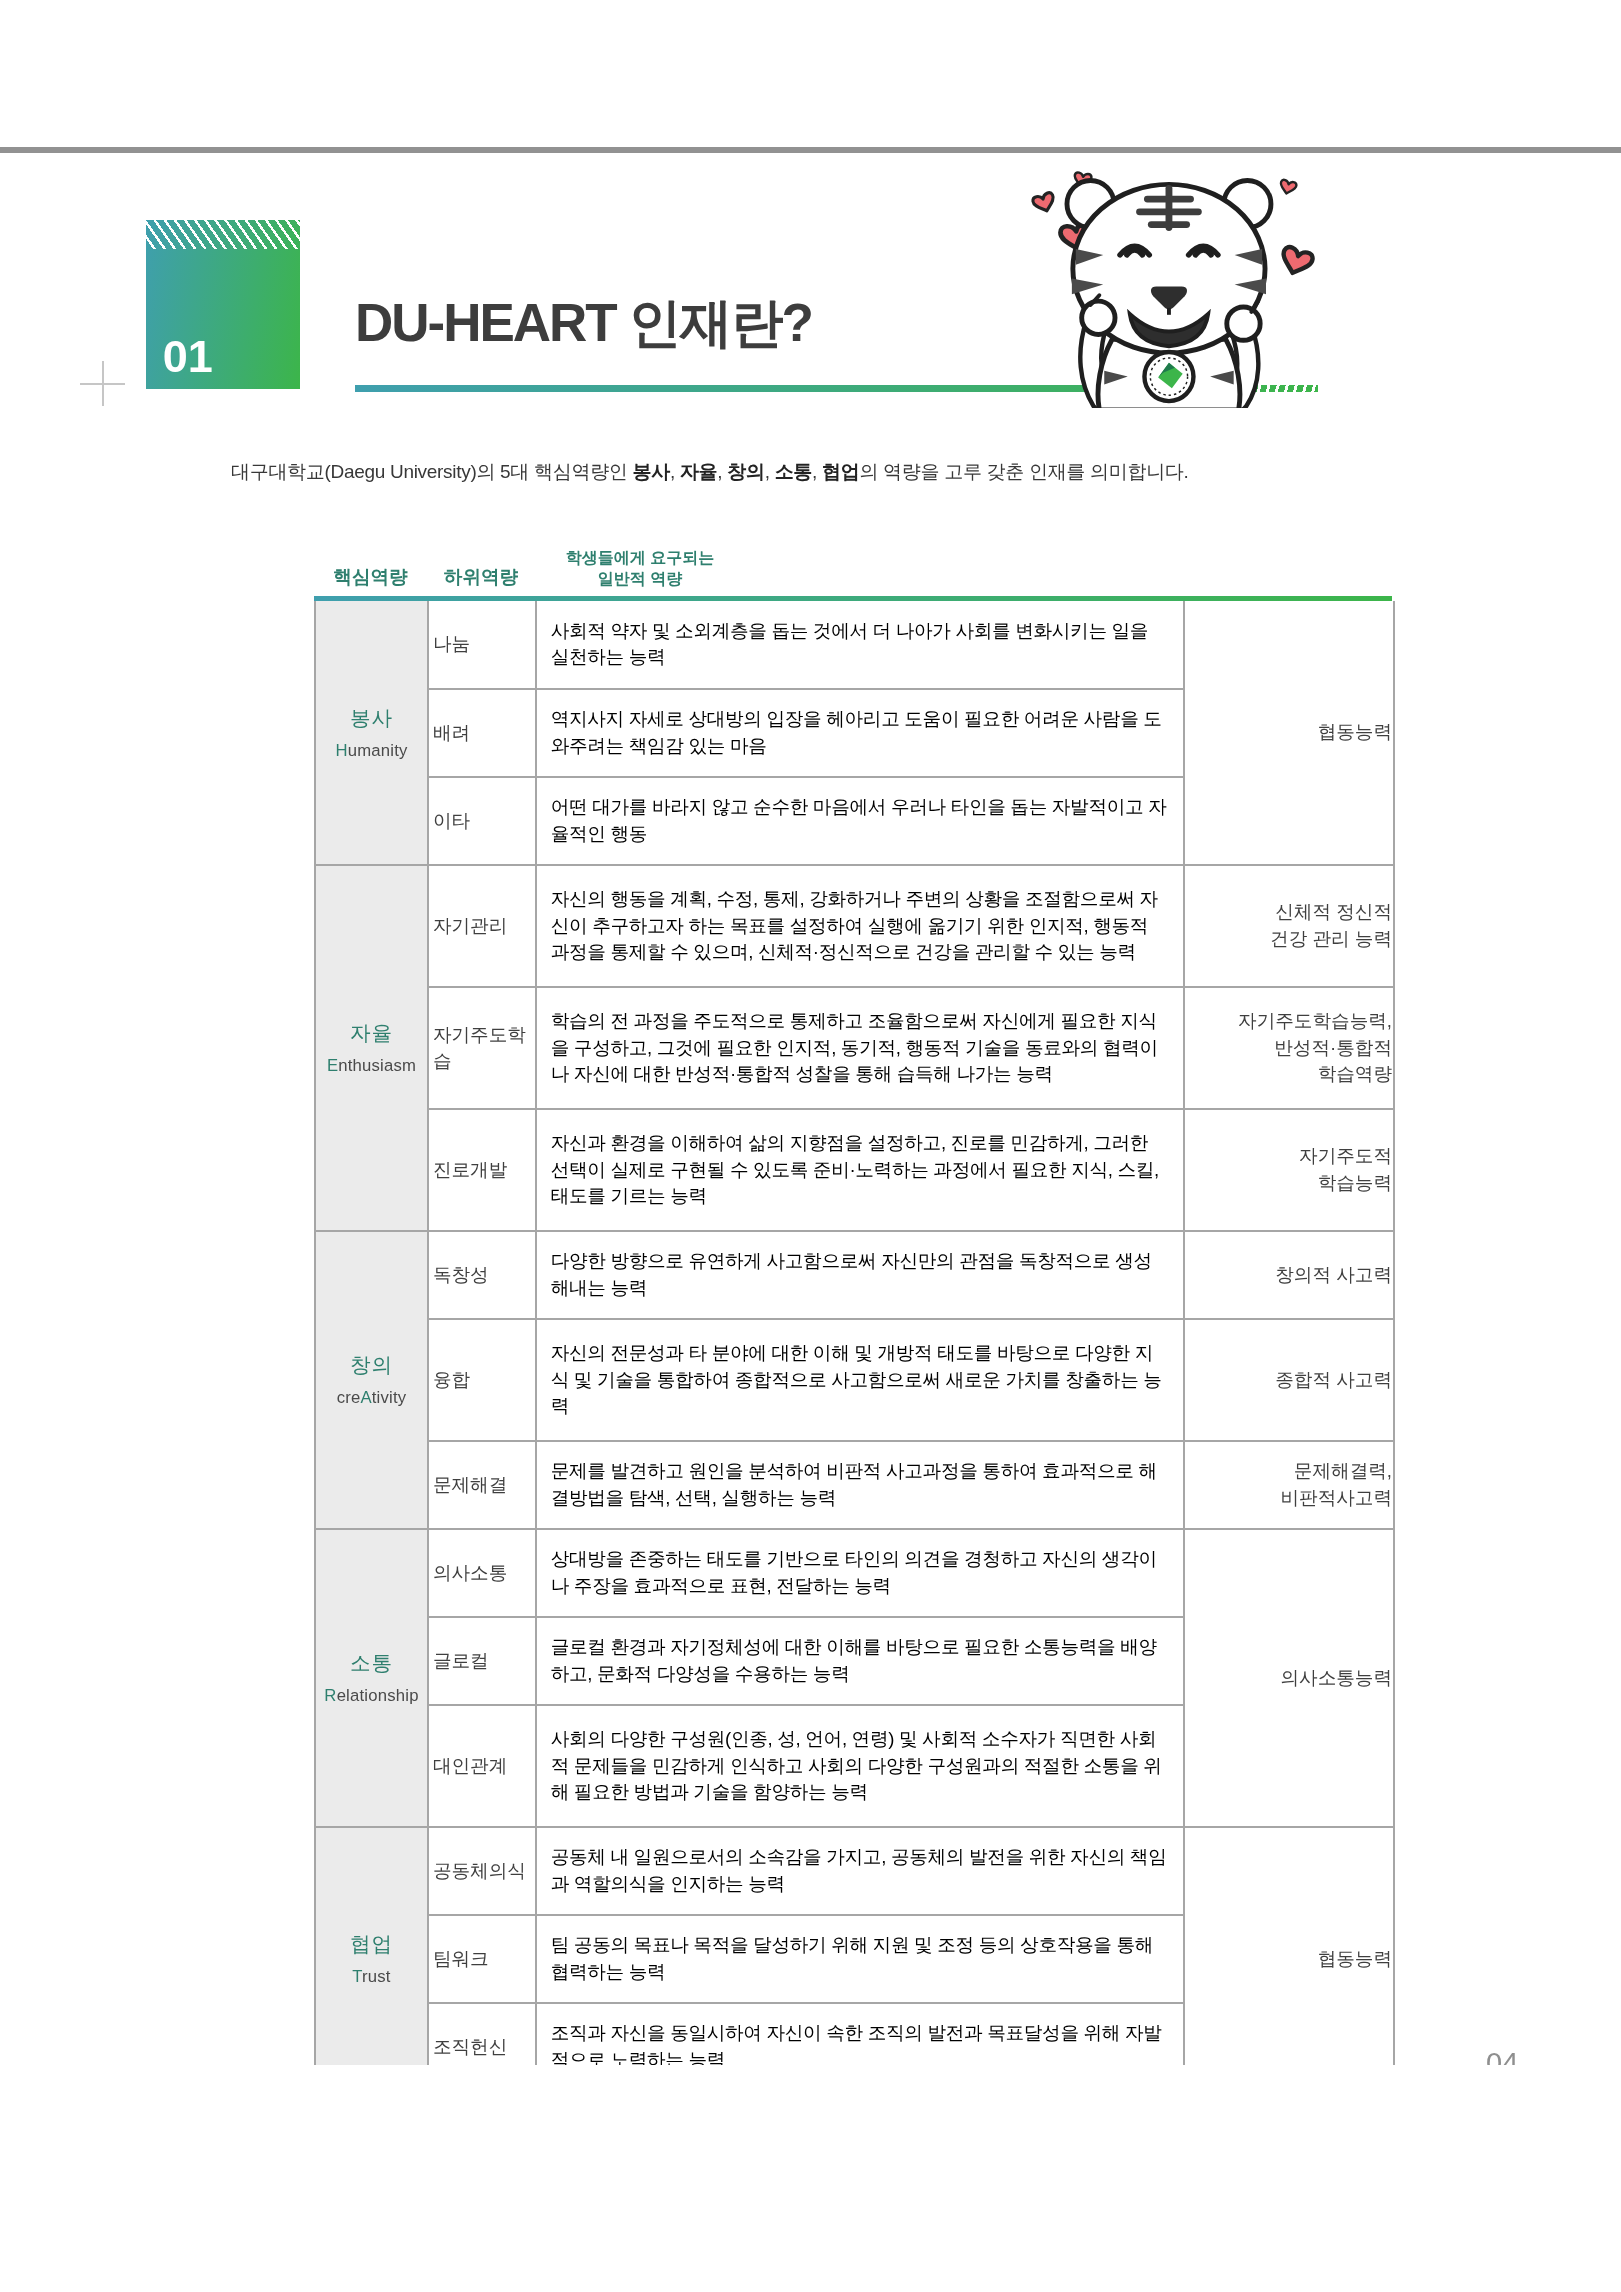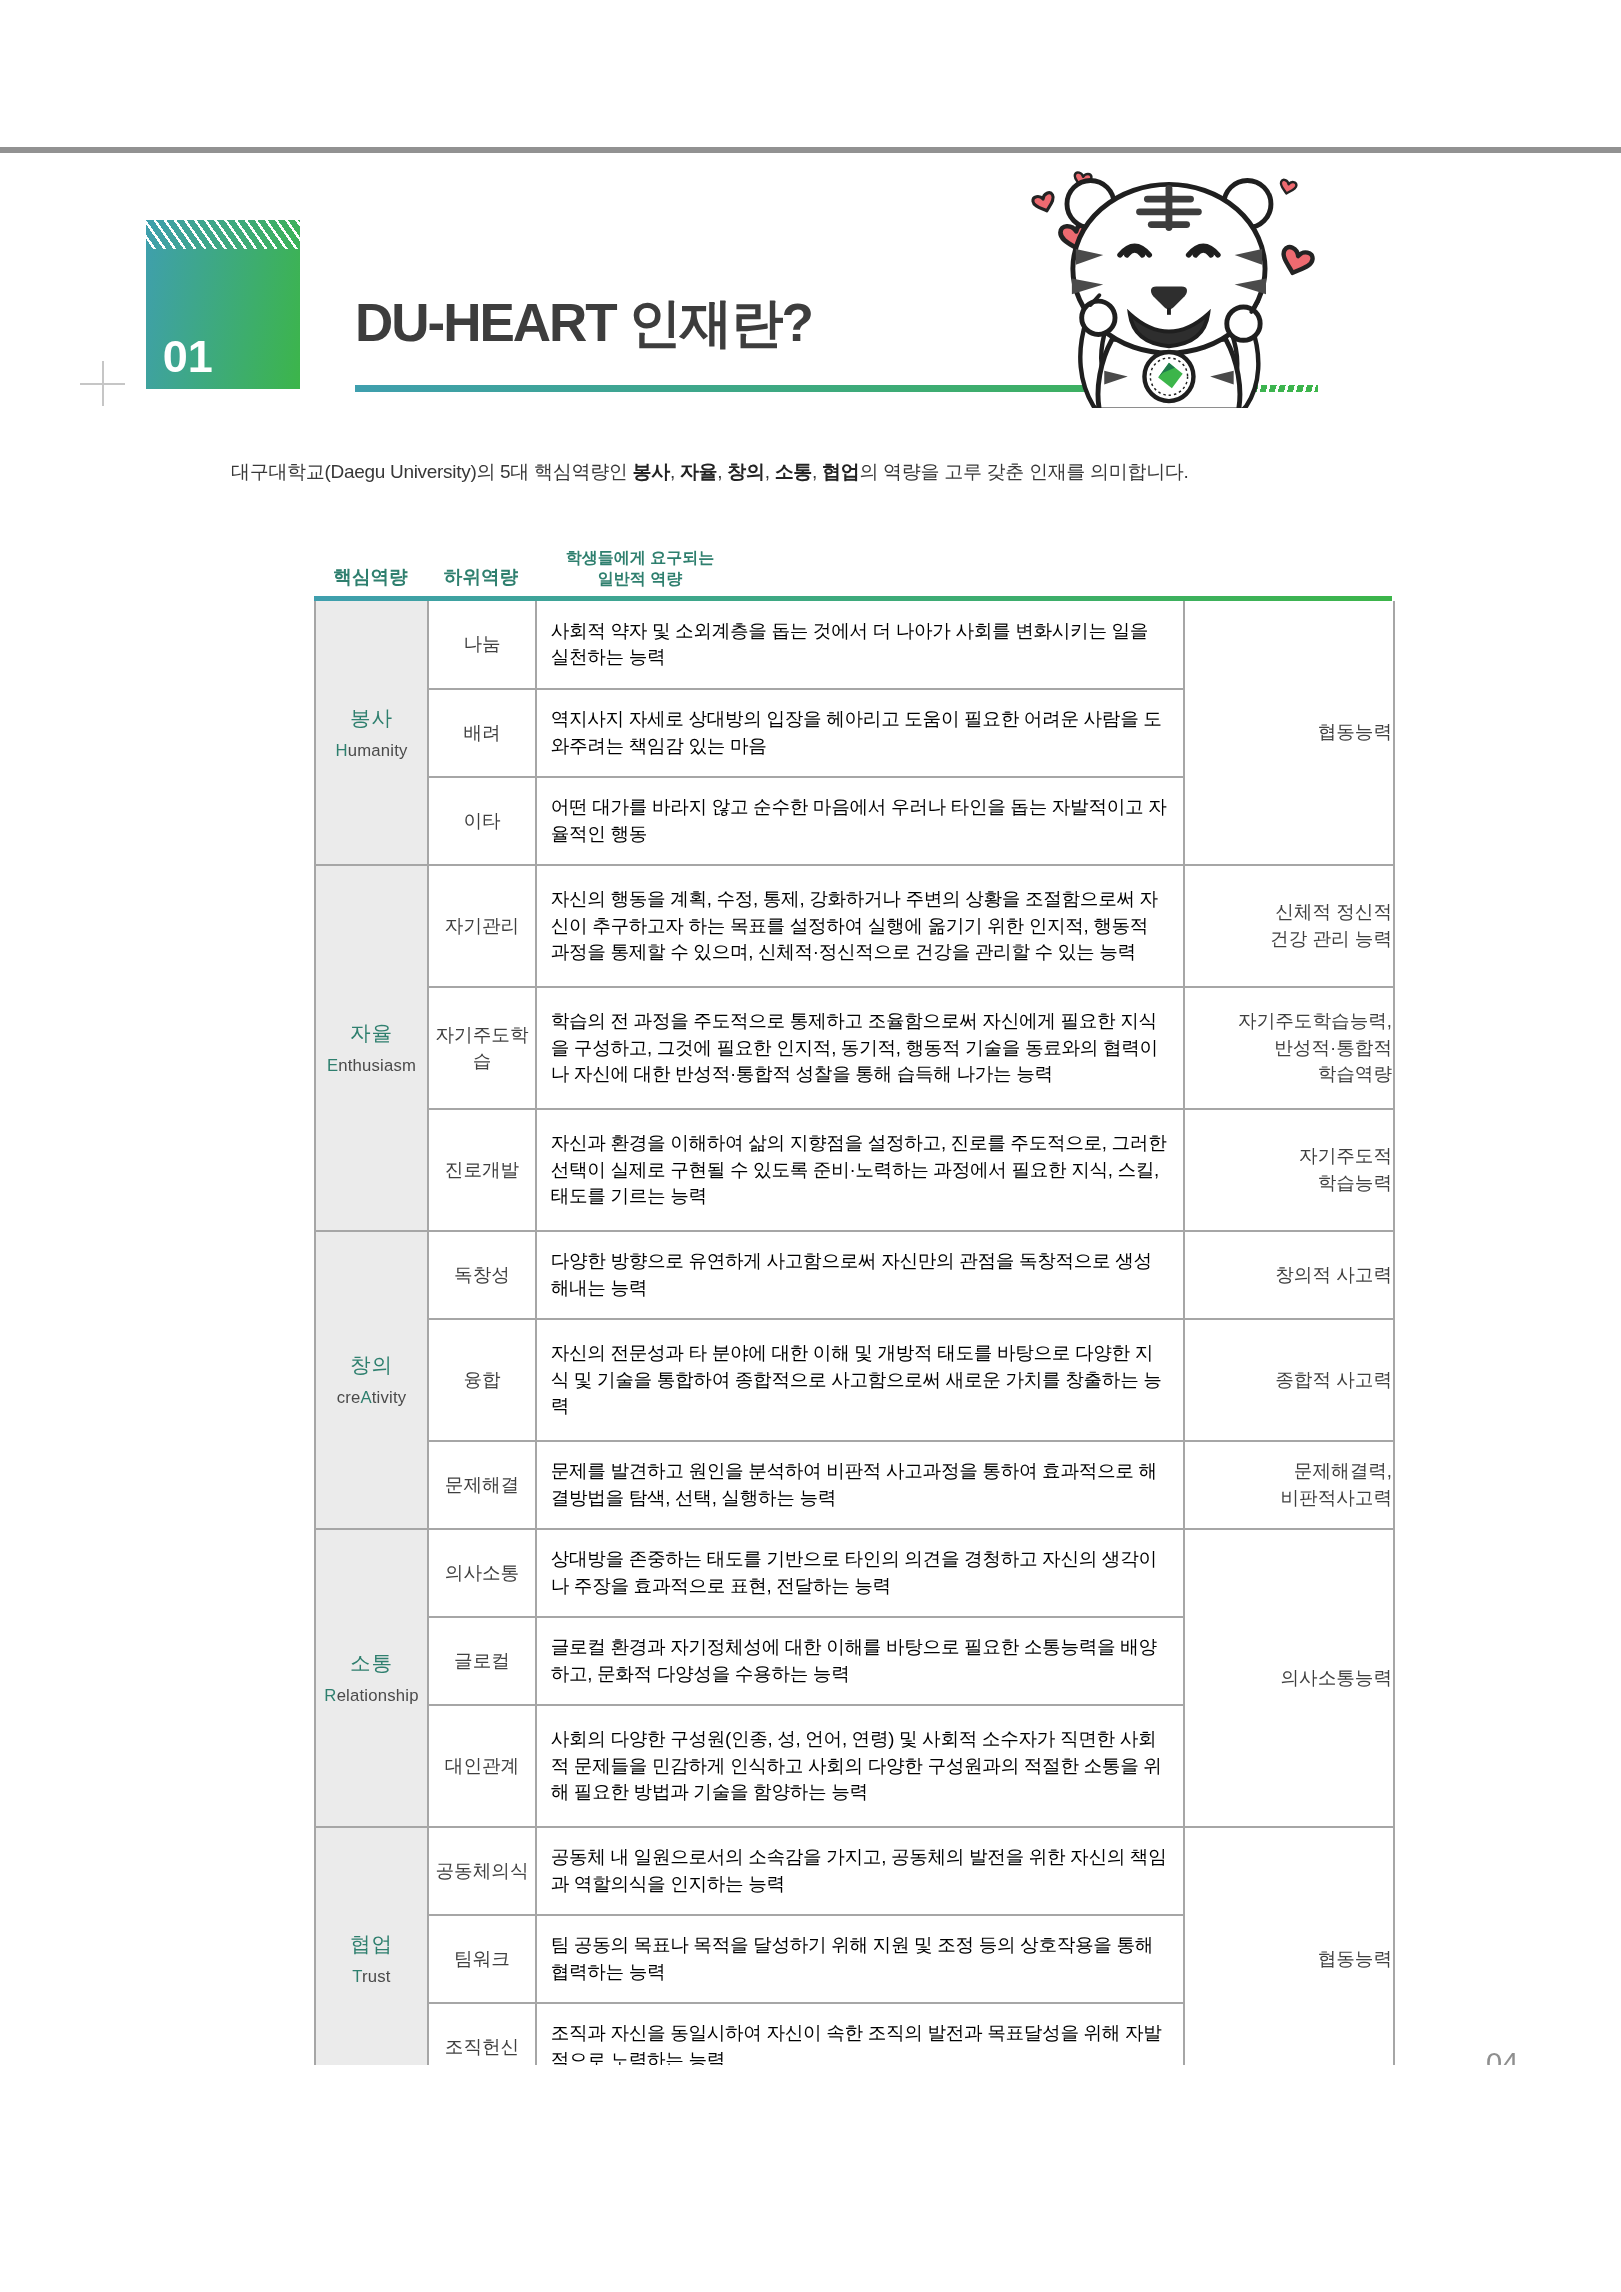--- a/index.html
+++ b/index.html
@@ -41,21 +41,21 @@
   .thead .h4 { width:210px; font-size:16px; line-height:21.6px; white-space:pre-line; }
   .grad-bar { height:4.9px; margin-top:5.9px; background:linear-gradient(90deg, var(--teal-blue), var(--green)); }
 
   table.comp { border-collapse:collapse; width:1078px; table-layout:fixed; }
   table.comp td { border:2px solid var(--gray-border); vertical-align:middle; }
   table.comp tr.top td { border-top:none; }
   td.core { background:var(--cell-gray); border-left:none; text-align:center; }
   td.core .kr { color:var(--teal-text); font-size:20.6px; letter-spacing:1px; }
   td.core .en { color:#4a4a4a; font-size:16.7px; margin-top:8.8px; letter-spacing:0.2px; }
   td.core .en .key { color:var(--teal-text); }
-  td.sub { text-align:center; font-size:18.6px; color:#3f3f3f; padding:0 3.9px; }
+  td.sub { text-align:left; font-size:18.6px; color:#3f3f3f; padding:0 3.9px; }
   td.def { font-size:18.6px; line-height:26.5px; padding:11.8px 13.7px; color:#000000; letter-spacing:-0.3px; }
   td.gen { border-right:none; text-align:right; font-size:18.6px; line-height:26.5px;
     white-space:pre-line; color:#3f3f3f; }
   tr.r2 { height:88px; } tr.r3 { height:122px; }
 
   
   .pg-prev { position:absolute; left:1486px; top:2047px; font-size:29px; color:#8f8f8f; }
   .pg-slash { position:absolute; left:1472px; top:2094px; width:55px; height:2.9px;
     background:linear-gradient(90deg, var(--teal-blue), var(--green)); transform:rotate(-36deg); }
   .pg-cur { position:absolute; left:1483px; top:2104px; font-size:36px; font-weight:bold; color:#1e1e1e; }
@@ -188,21 +188,21 @@
         </tr>
         <tr class="r3">
           <td class="sub">자기주도학습</td>
           <td class="def">학습의 전 과정을 주도적으로 통제하고 조율함으로써 자신에게 필요한 지식을 구성하고, 그것에 필요한 인지적, 동기적, 행동적 기술을 동료와의 협력이나 자신에 대한 반성적·통합적 성찰을 통해 습득해 나가는 능력</td>
           <td class="gen">자기주도학습능력,
 반성적·통합적
 학습역량</td>
         </tr>
         <tr class="r3">
           <td class="sub">진로개발</td>
-          <td class="def">자신과 환경을 이해하여 삶의 지향점을 설정하고, 진로를 주도적으로, 그러한 선택이 실제로 구현될 수 있도록 준비·노력하는 과정에서 필요한 지식, 스킬, 태도를 기르는 능력</td>
+          <td class="def">자신과 환경을 이해하여 삶의 지향점을 설정하고, 진로를 민감하게, 그러한 선택이 실제로 구현될 수 있도록 준비·노력하는 과정에서 필요한 지식, 스킬, 태도를 기르는 능력</td>
           <td class="gen">자기주도적
 학습능력</td>
         </tr>
 
         <tr class="r2">
           <td class="core" rowspan="3">
             <div class="kr">창의</div>
             <div class="en"><span>cre</span><span class="key">A</span><span>tivity</span></div>
           </td>
           <td class="sub">독창성</td>

